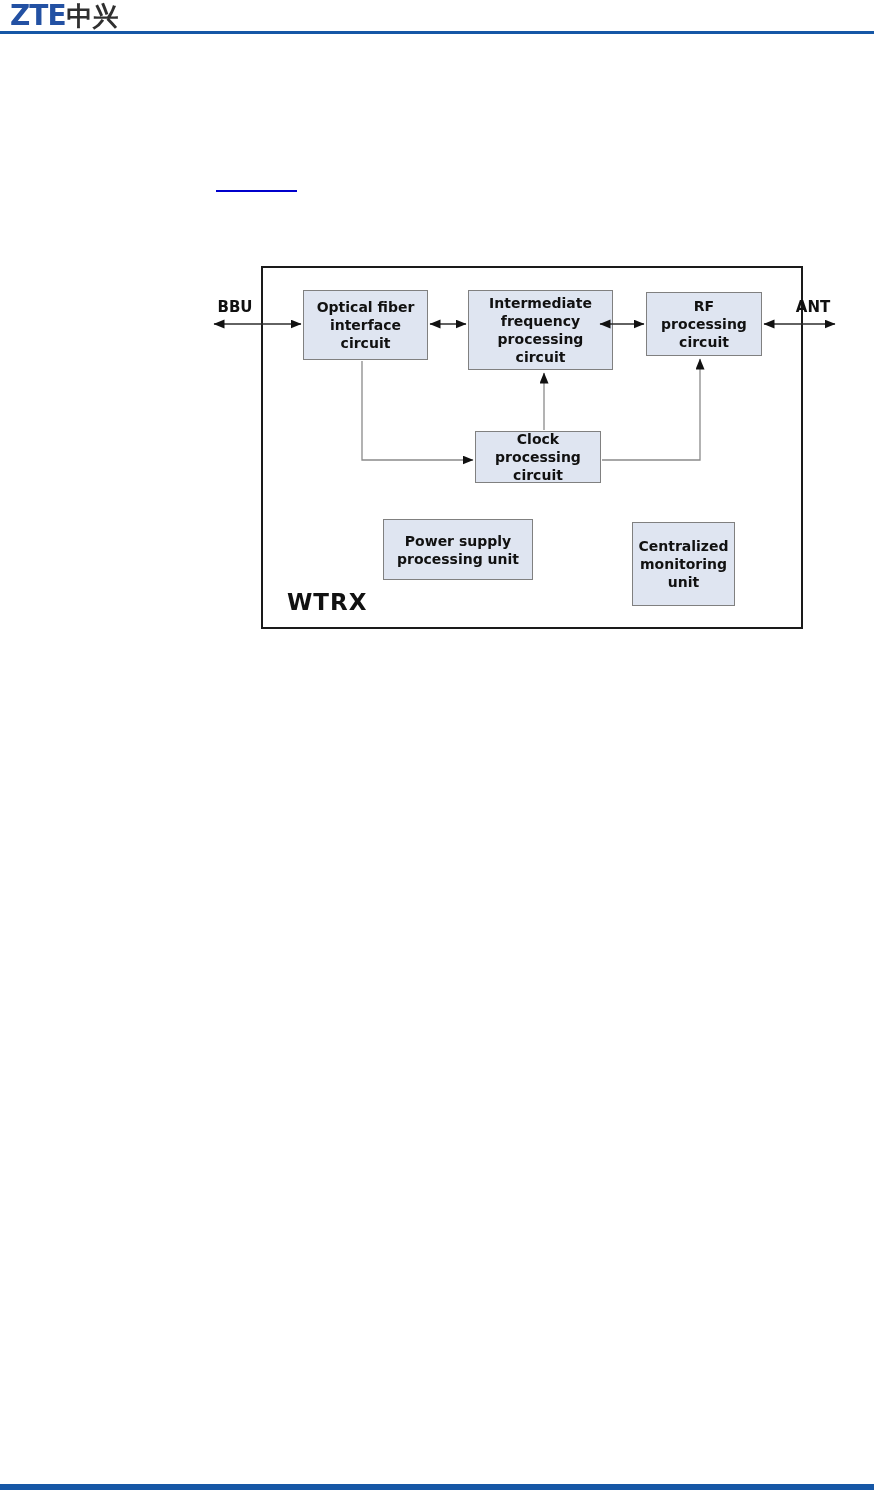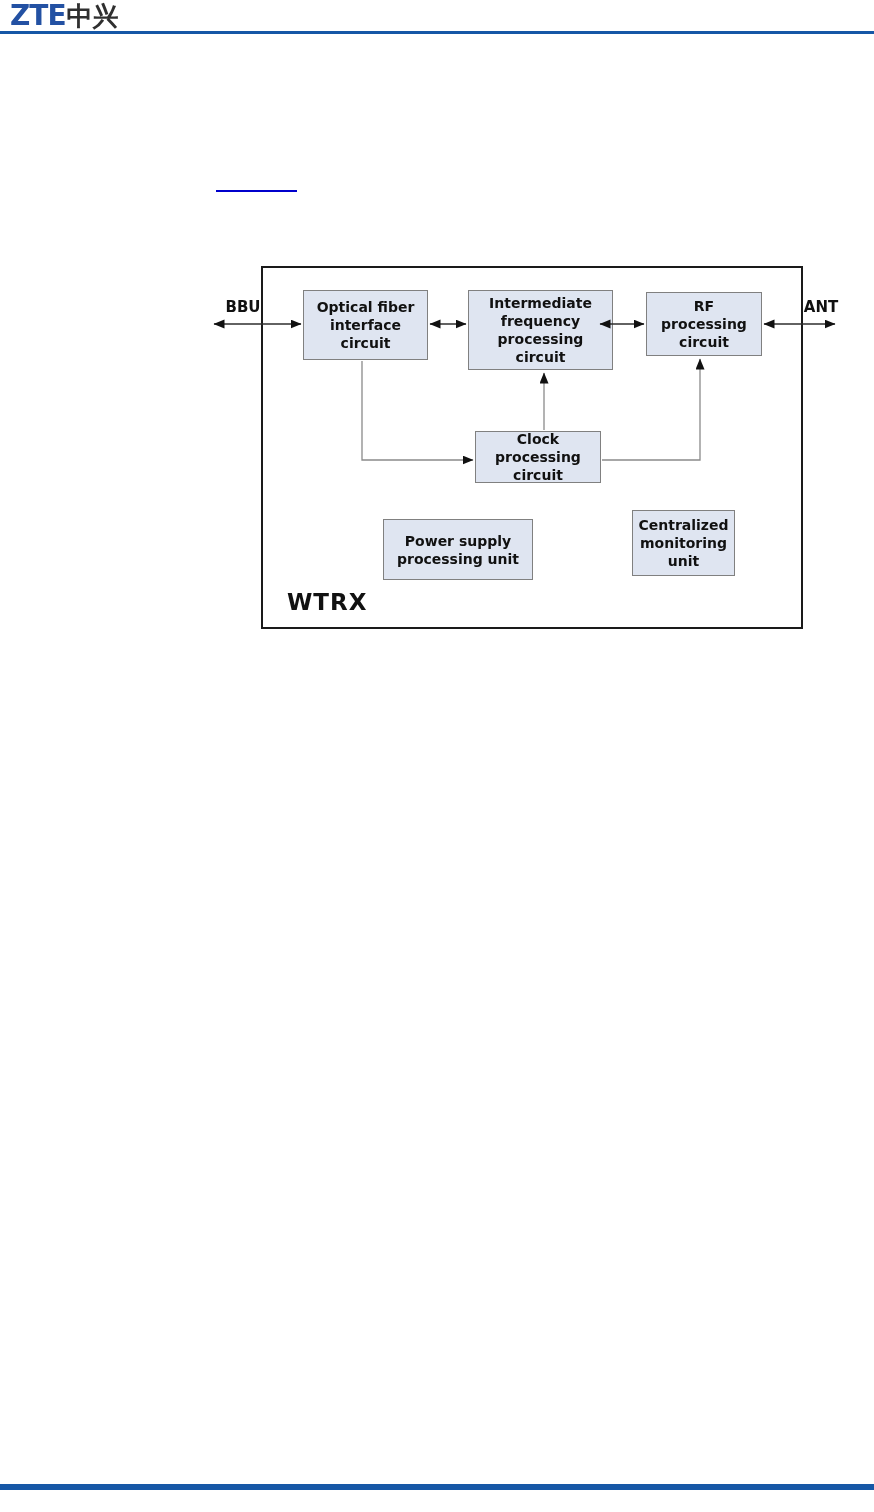--- a/index.html
+++ b/index.html
@@ -51,24 +51,24 @@
     border:1px solid var(--node-border);
     display:flex;align-items:center;justify-content:center;text-align:center;
     font-weight:bold;font-size:14px;line-height:18px;color:#111;
     padding:0 12px;
   }
   .node-optical{left:303px;top:290px;width:125px;height:70px;}
   .node-intermediate{left:468px;top:290px;width:145px;height:80px;}
   .node-rf{left:646px;top:292px;width:116px;height:64px;padding:8px 10px;}
   .node-clock{left:475px;top:431px;width:126px;height:52px;}
   .node-power{left:383px;top:519px;width:150px;height:61px;}
-  .node-monitor{left:632px;top:510px;width:103px;height:66px;}
+  .node-monitor{left:632px;top:522px;width:103px;height:84px;}
   .io-label{
     position:absolute;top:298px;width:50px;text-align:center;
-    font-weight:bold;font-size:15px;color:#111;margin-left:8px;
+    font-weight:bold;font-size:15px;color:#111;
   }
   .io-left{left:210px;}
   .io-right{left:788px;}
   .wtrx-label{
     position:absolute;left:287px;top:589px;
     font-weight:bold;font-size:23px;letter-spacing:1px;color:#111;
   }
   
   .arrows{
     position:absolute;left:0;top:0;width:874px;height:1512px;

